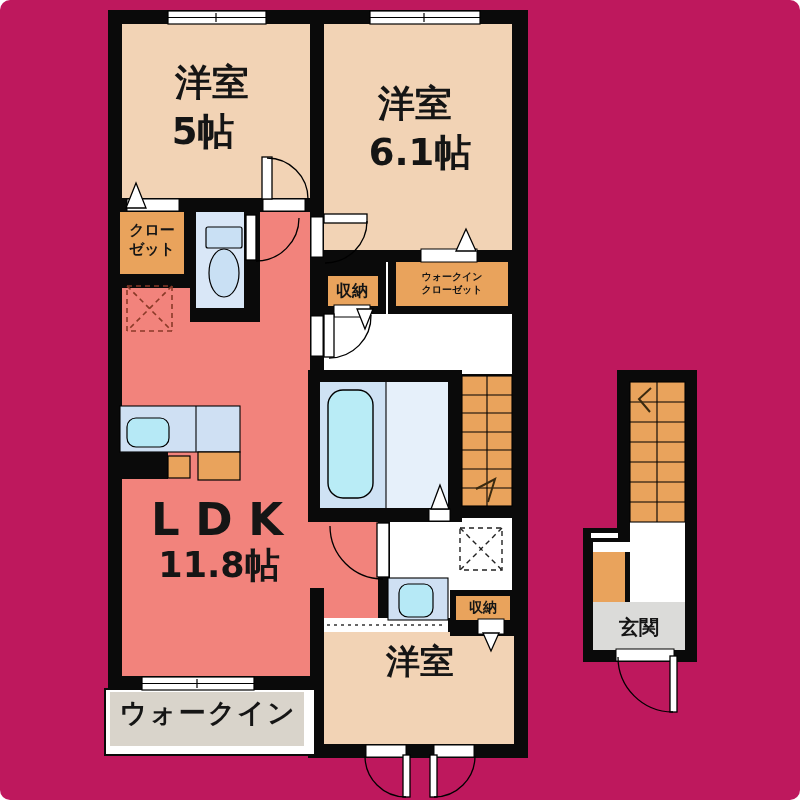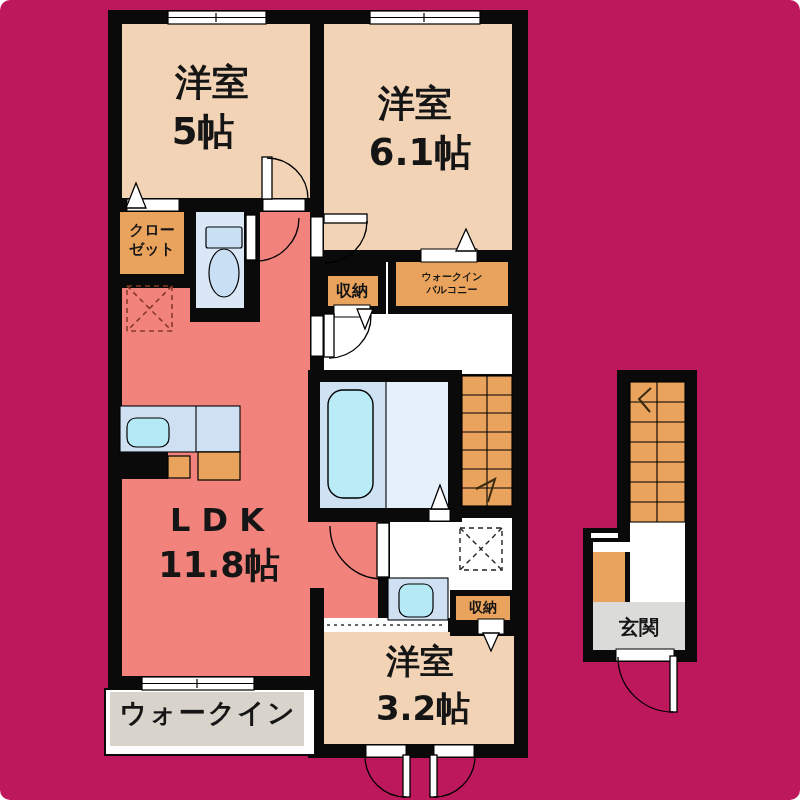--- a/index.html
+++ b/index.html
@@ -182,35 +182,34 @@
       <rect x="399" y="584" width="34" height="33" rx="9" fill="#b6e9f6" stroke="#000" stroke-width="1.2"></rect>
     </g>
   </svg>
 
   <div class="lbl" style="left:212px;top:83px;font-size:37px;"><span>洋室</span></div>
   <div class="lbl" style="left:203px;top:132px;font-size:37px;"><span>5帖</span></div>
 
   <div class="lbl" style="left:415px;top:104px;font-size:37px;"><span>洋室</span></div>
   <div class="lbl" style="left:420px;top:153px;font-size:37px;"><span>6.1帖</span></div>
 
-  <div class="lbl" style="left:217px;top:520px;font-size:32px;"><span>L D K</span></div>
+  <div class="lbl" style="left:217px;top:520px;font-size:45px;"><span>L D K</span></div>
   <div class="lbl" style="left:219px;top:566px;font-size:35px;text-align:center;"><span>11.8帖</span></div>
 
   <div class="lbl" style="left:420px;top:661px;font-size:34px;"><span>洋室</span></div>
-  <div class="lbl" style="left:423px;top:708px;font-size:34px;"><span>3.2帖</span></div>
 
   <div class="lbl" style="left:208px;top:713px;font-size:27px;letter-spacing:2px;"><span>ウォークイン</span></div>
 
   <div class="lbl" style="left:639px;top:627px;font-size:20px;"><span>玄関</span></div>
 
   <div class="lbl" style="left:152px;top:240px;font-size:15px;">
     <span>クロー</span><br><span>ゼット</span>
   </div>
 
   <div class="lbl" style="left:452px;top:283px;font-size:10px;">
-    <span>ウォークイン</span><br><span>バルコニー</span>
+    <span>ウォークイン</span><br><span>クローゼット</span>
   </div>
 
   <div class="lbl" style="left:352px;top:291px;font-size:16px;"><span>収納</span></div>
 
   <div class="lbl" style="left:483px;top:608px;font-size:14px;"><span>収納</span></div>
 
 </div>
 
 </body></html>

